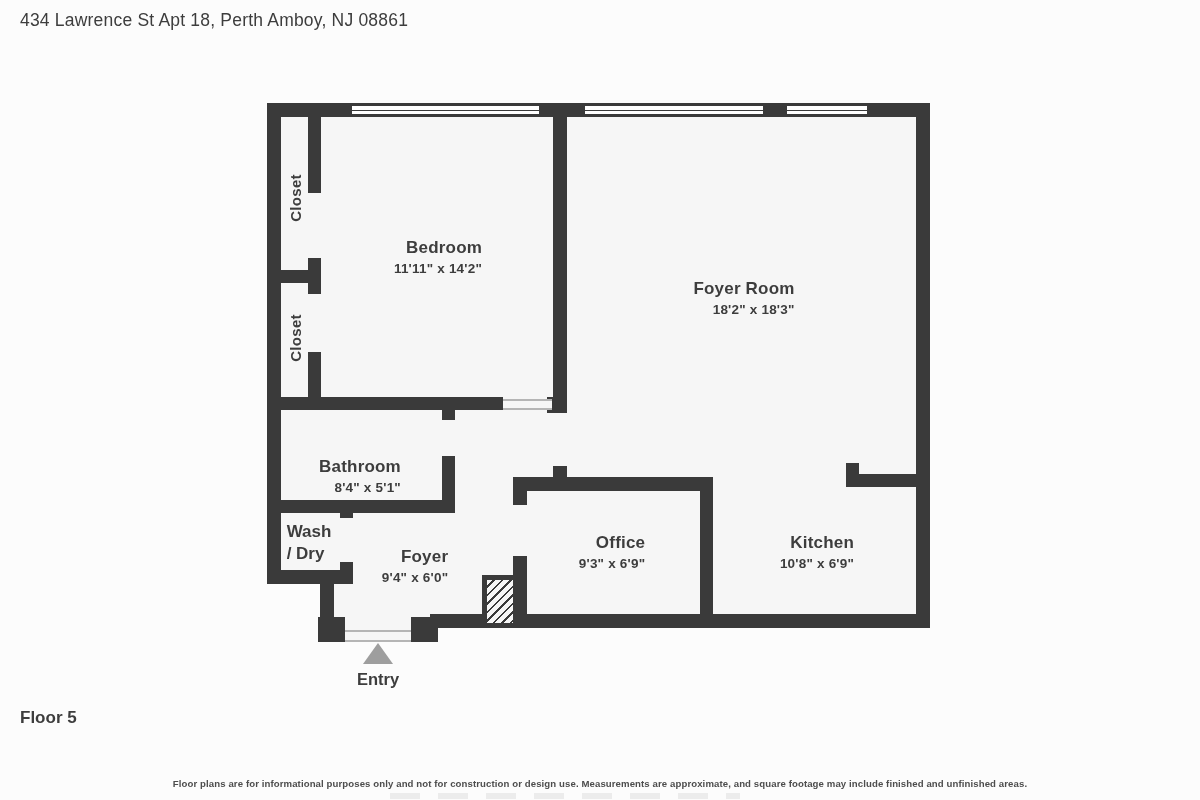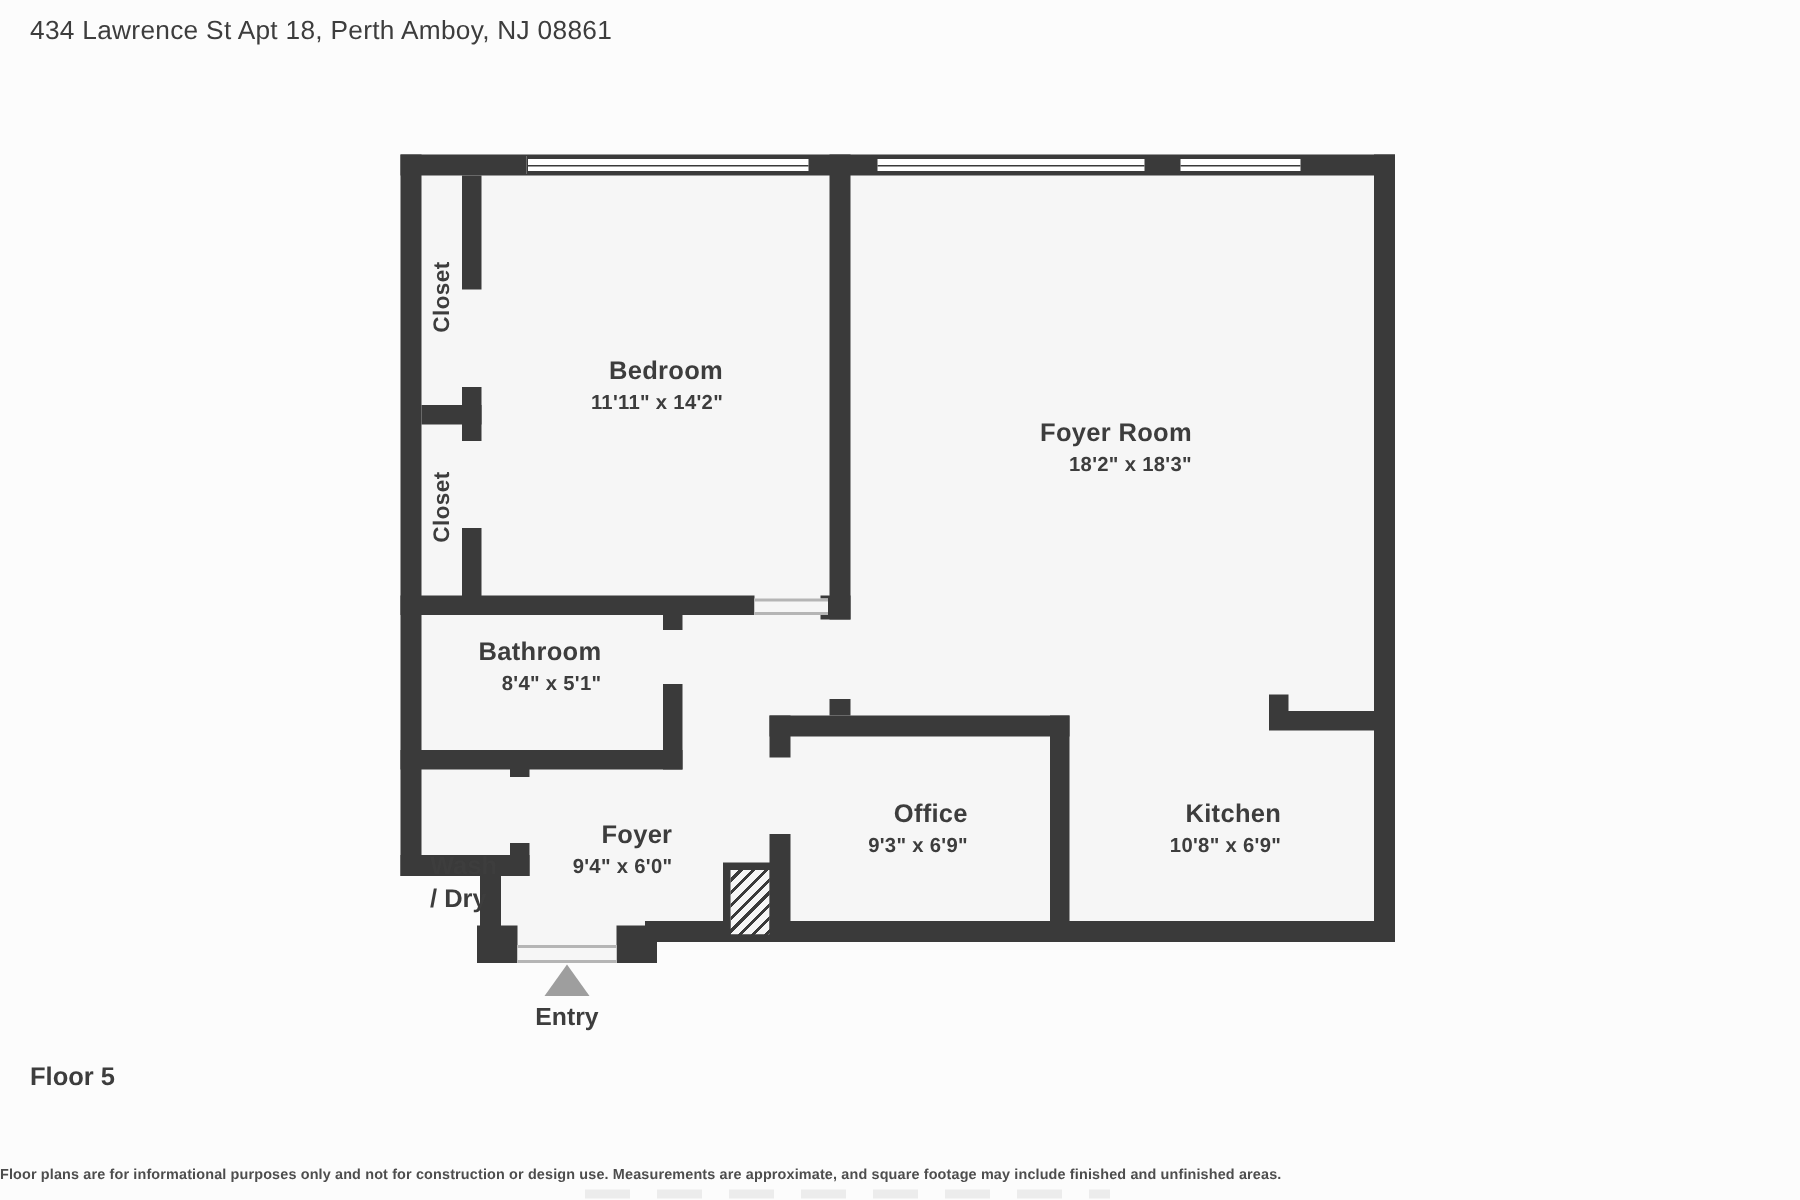--- a/index.html
+++ b/index.html
@@ -46,21 +46,21 @@
     text-align:right;white-space:nowrap;line-height:1.15;
   }
   .room-name{font-size:17px;font-weight:700;letter-spacing:.2px;}
   .room-dims{font-size:13.5px;font-weight:700;margin-top:3px;letter-spacing:.2px;}
   .closet-label{
     position:absolute;transform:translate(-50%,-50%) rotate(-90deg);
     font-size:15px;font-weight:700;letter-spacing:.3px;white-space:nowrap;
   }
   .washdry-label{
     position:absolute;transform:translate(-50%,-50%);
-    font-size:17px;font-weight:700;line-height:1.3;text-align:left;white-space:nowrap;margin-top:46px;
+    font-size:17px;font-weight:700;line-height:1.3;text-align:left;white-space:nowrap;
   }
   .entry-arrow{
     position:absolute;width:0;height:0;
     border-left:15px solid transparent;
     border-right:15px solid transparent;
     border-bottom:21px solid var(--entry-arrow);
   }
   .entry-label{
     position:absolute;transform:translate(-50%,-50%);
     font-size:16.5px;font-weight:700;text-align:center;
@@ -68,21 +68,21 @@
   .page-title{
     position:absolute;left:20px;top:10px;
     font-size:17.5px;font-weight:400;letter-spacing:.2px;
   }
   .floor-title{
     position:absolute;left:20px;top:708px;
     font-size:17px;font-weight:700;
   }
   .disclaimer{
     position:absolute;left:0;top:778px;width:1200px;
-    text-align:left;font-size:9.6px;font-weight:700;
+    text-align:center;font-size:9.6px;font-weight:700;
     color:var(--disclaimer-text);letter-spacing:.1px;
   }
   .crop-fragment{
     position:absolute;left:390px;top:793px;width:350px;height:6px;
     background:repeating-linear-gradient(90deg,#ececec 0 30px,transparent 30px 48px);
   }
 </style>
 </head>
 <body>
 
@@ -139,21 +139,21 @@
   <div class="shaft" style="left:482px;top:575px;width:36px;height:53px"></div>
 
   <div class="room-label" style="left:438px;top:257px">
     <div class="room-name">Bedroom</div>
     <div class="room-dims">11'11" x 14'2"</div>
   </div>
   <div class="room-label" style="left:744px;top:298px">
     <div class="room-name">Foyer Room</div>
     <div class="room-dims">18'2" x 18'3"</div>
   </div>
-  <div class="room-label" style="left:360px;top:444px">
+  <div class="room-label" style="left:360px;top:476px">
     <div class="room-name">Bathroom</div>
     <div class="room-dims">8'4" x 5'1"</div>
   </div>
   <div class="room-label" style="left:415px;top:566px">
     <div class="room-name">Foyer</div>
     <div class="room-dims">9'4" x 6'0"</div>
   </div>
   <div class="room-label" style="left:612px;top:552px">
     <div class="room-name">Office</div>
     <div class="room-dims">9'3" x 6'9"</div>

